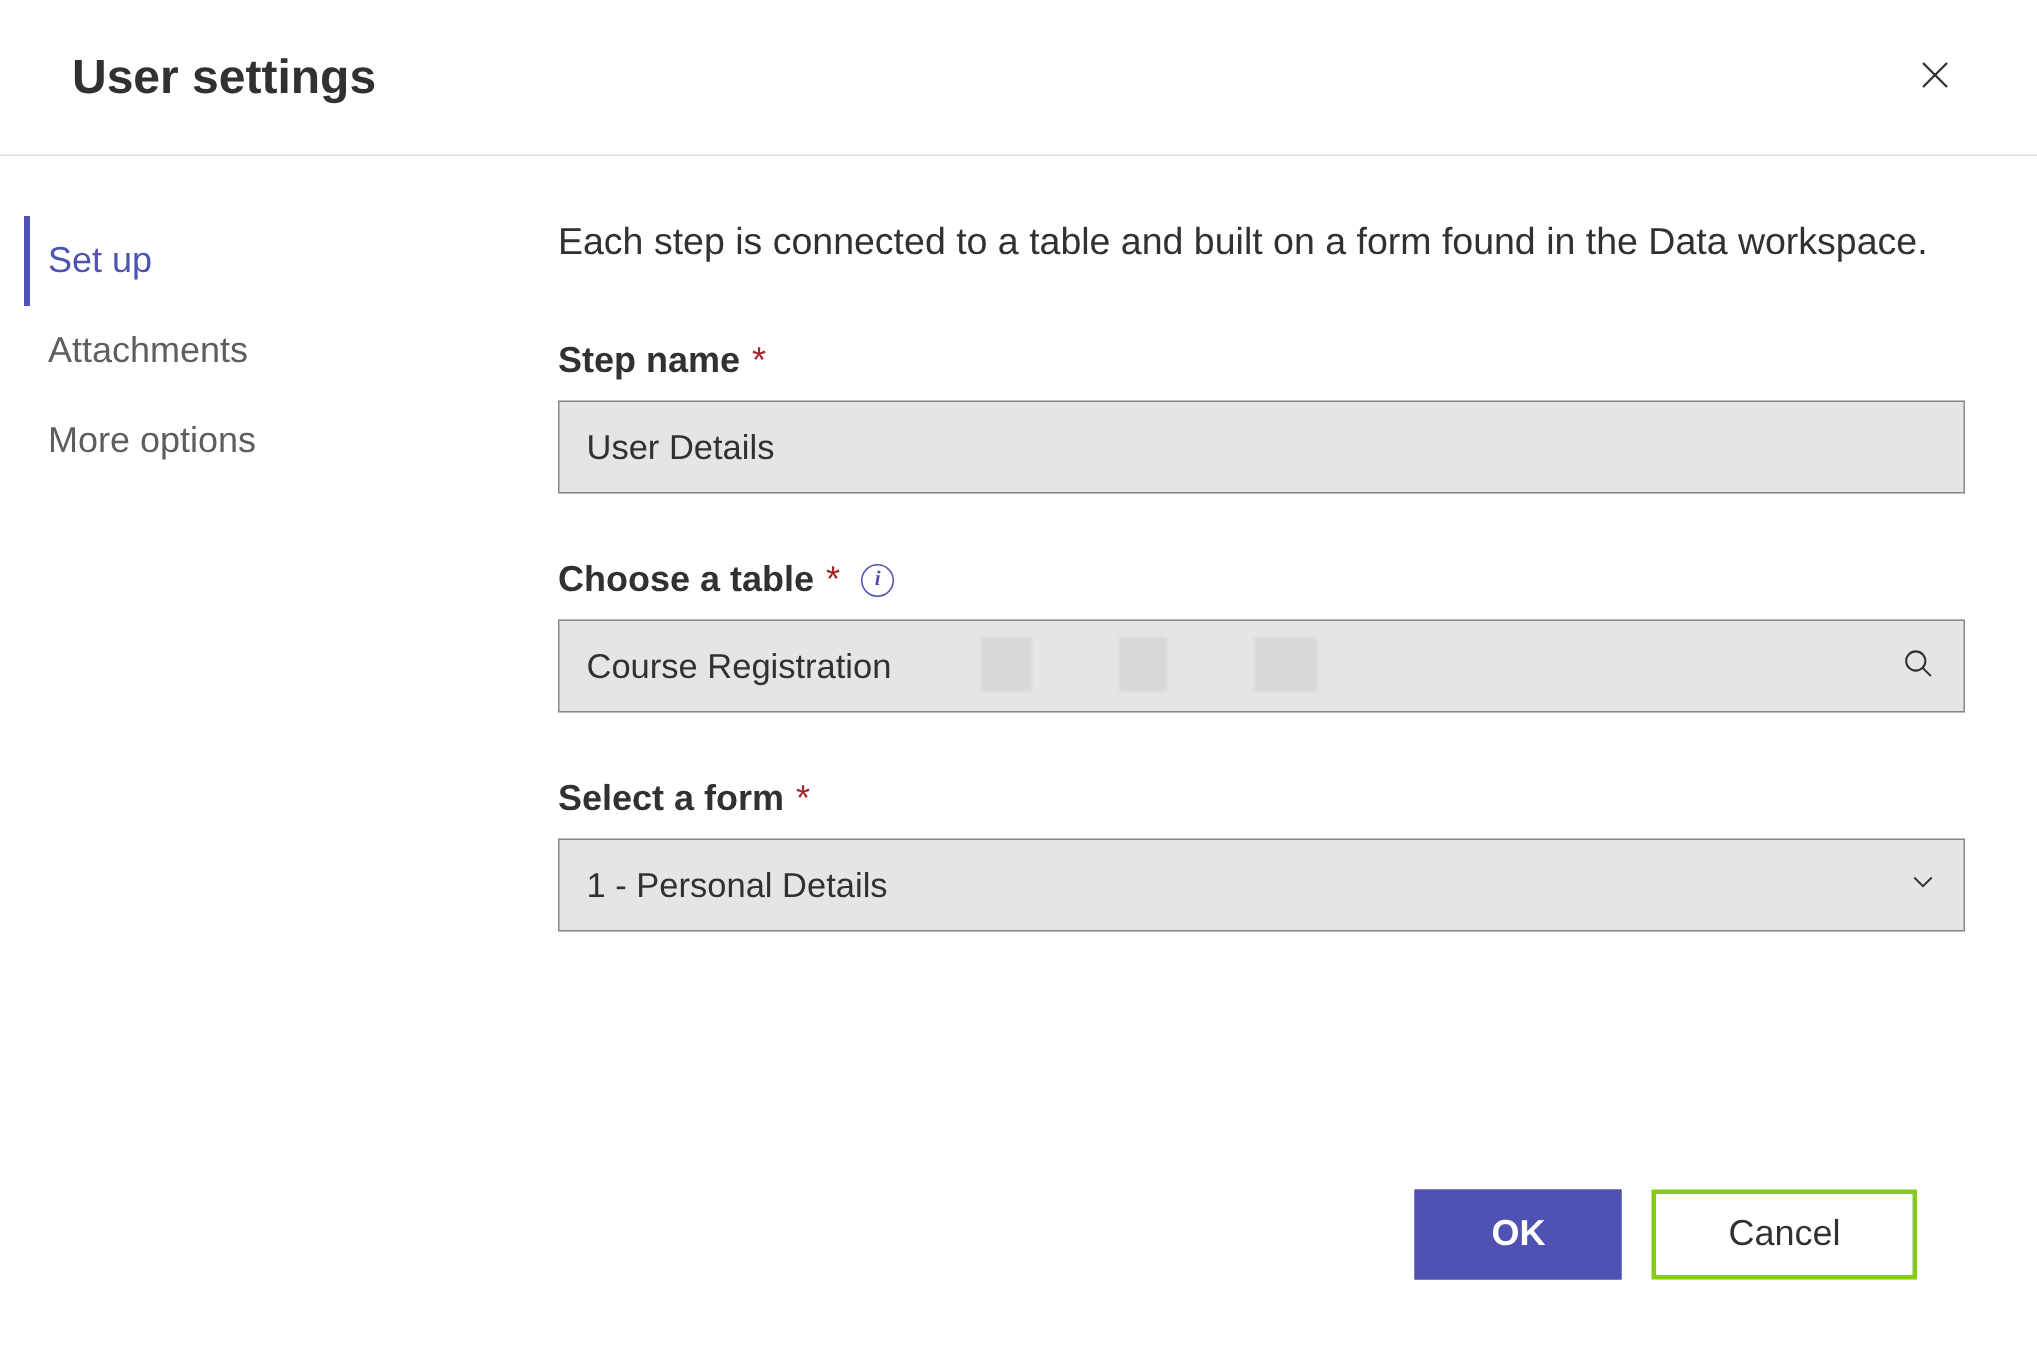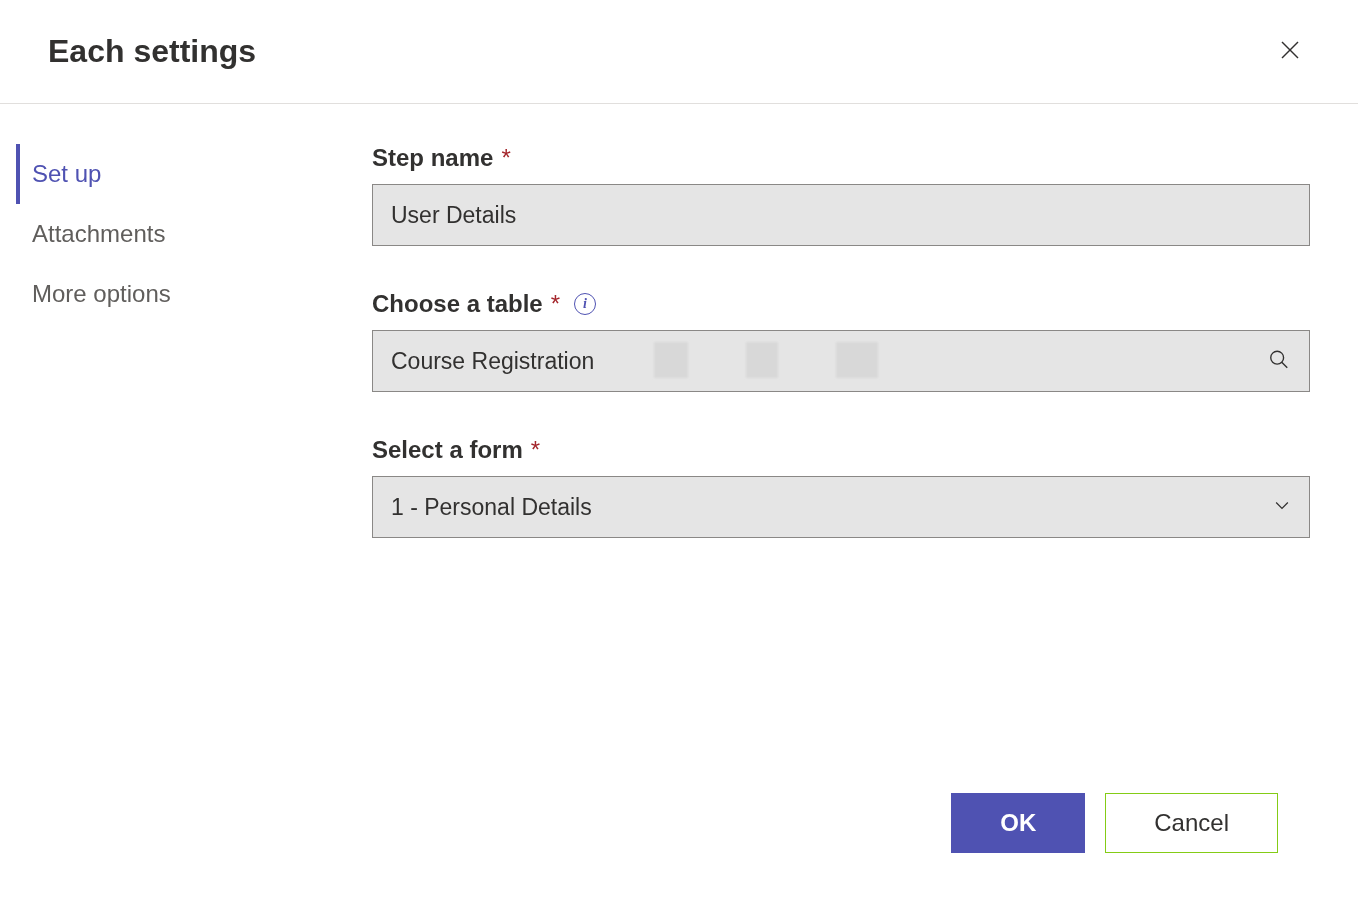--- a/index.html
+++ b/index.html
@@ -182,38 +182,38 @@
       position: absolute;
       right: 80px;
       bottom: 48px;
       display: flex;
       gap: 20px;
     }
     .btn {
       height: 60px;
       padding: 0 48px;
       font-size: 24px;
-      border: 1px solid #84cc16;
+      border: 3px solid #84cc16;
       background: #ffffff;
       cursor: pointer;
       font-family: inherit;
       color: #323130;
     }
     .btn-primary {
       background: #4f52b2;
       border-color: #4f52b2;
       color: #ffffff;
       font-weight: 600;
     }
   </style>
 </head>
 <body>
 
 <div class="dialog-header">
-  <h1 class="dialog-title">Each settings</h1>
+  <h1 class="dialog-title">User settings</h1>
   <button class="close-btn">
     <span>
       <svg viewBox="0 0 24 24" fill="none" stroke="#323130" stroke-width="1.5">
         <line x1="4" y1="4" x2="20" y2="20"></line>
         <line x1="20" y1="4" x2="4" y2="20"></line>
       </svg>
     </span>
   </button>
 </div>
 
@@ -224,20 +224,21 @@
     </div>
     <div class="sidebar-item">
       <span>Attachments</span>
     </div>
     <div class="sidebar-item">
       <span>More options</span>
     </div>
   </nav>
 
   <div class="main-content">
+    <p class="description">Each step is connected to a table and built on a form found in the Data workspace.</p>
 
     <div class="form-group">
       <div class="form-label">
         <span>Step name</span>
         <span class="required">*</span>
       </div>
       <input type="text" class="text-input" value="User Details" style="">
     </div>
 
     <div class="form-group">

